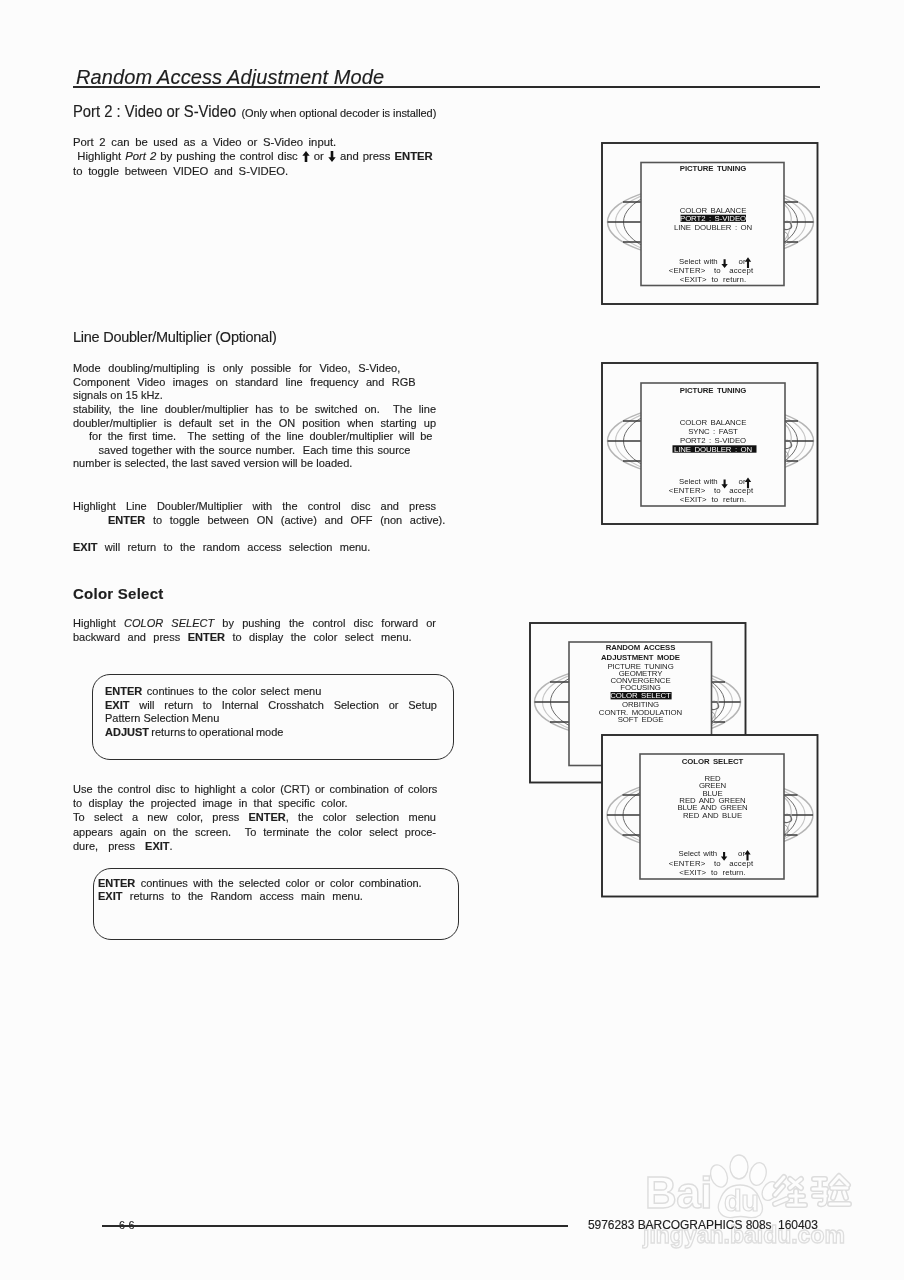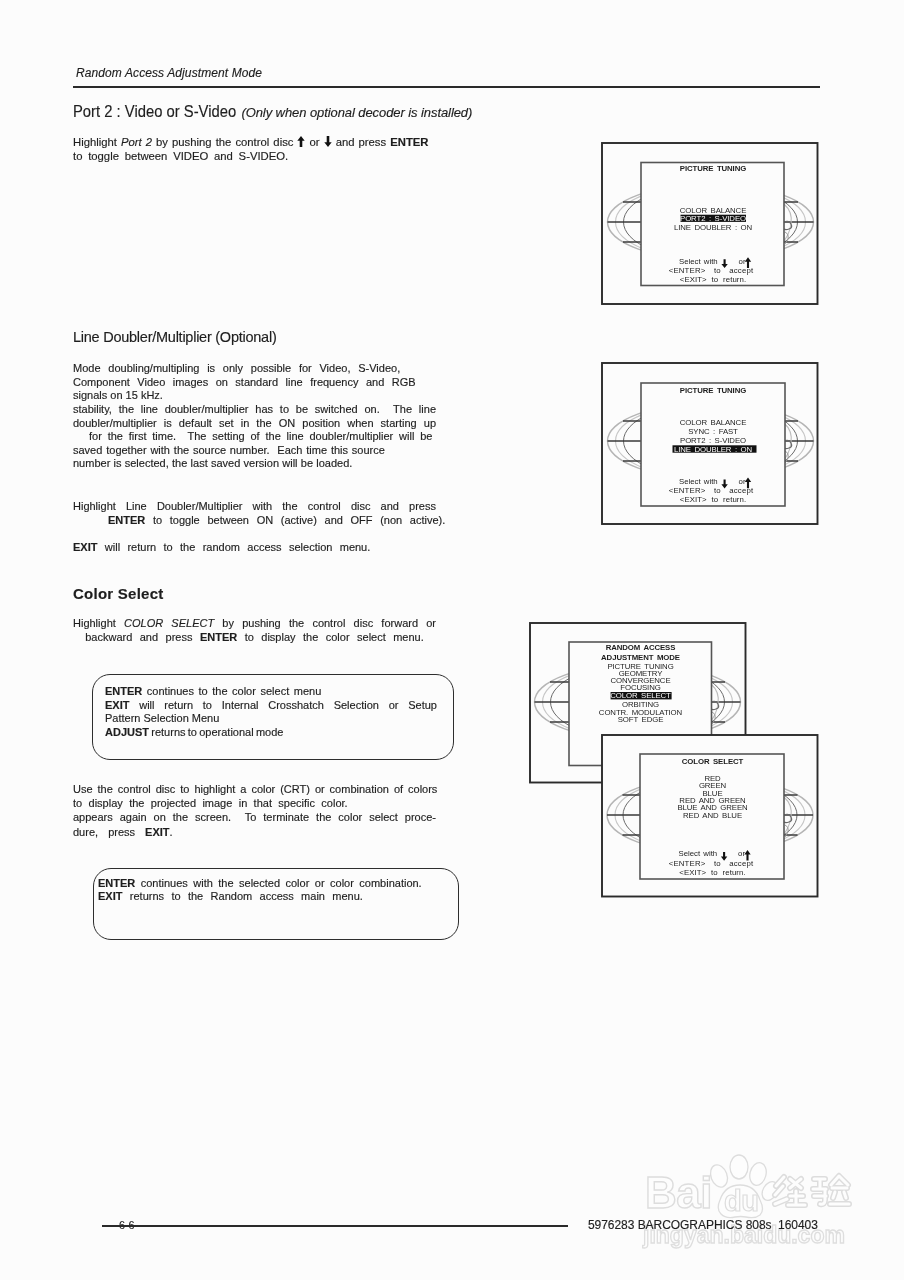--- a/index.html
+++ b/index.html
@@ -7,72 +7,74 @@
        font-family:"Liberation Sans",sans-serif;color:#1e1e1e;-webkit-text-stroke:0.15px #1e1e1e;overflow:hidden;}
   .abs{position:absolute;}
   .line{white-space:nowrap;}
   .j{text-align:justify;text-align-last:justify;white-space:normal;}
   svg{position:absolute;overflow:visible;}
   b{font-weight:bold;}
 </style>
 </head>
 <body>
 
-<div class="abs" style="left:76px;top:66px;font-size:12px;font-style:italic;letter-spacing:0.1px;">Random Access Adjustment Mode</div>
+<div class="abs" style="left:76px;top:66px;font-size:20px;font-style:italic;letter-spacing:0.1px;">Random Access Adjustment Mode</div>
 <div class="abs" style="left:73px;top:86px;width:747px;height:2px;background:#2a2a2a;"></div>
 
-<div class="abs line" style="left:73px;top:103px;font-size:16px;"><span style="display:inline-block;transform:scaleX(0.925);transform-origin:0 0;">Port 2 : Video or S-Video</span><span style="display:inline-block;font-size:13px;letter-spacing:-0.08px;transform:translateX(-8px);font-style:italic;">(Only when optional decoder is installed)</span></div>
+<div class="abs line" style="left:73px;top:103px;font-size:16px;"><span style="display:inline-block;transform:scaleX(0.925);transform-origin:0 0;">Port 2 : Video or S-Video</span><span style="display:inline-block;font-size:11px;letter-spacing:-0.08px;transform:translateX(-8px);">(Only when optional decoder is installed)</span></div>
 
 <div class="abs" style="left:73px;top:134.5px;width:364px;font-size:11.3px;line-height:14.5px;">
-<div class="line" style="word-spacing:0.9px;">Highlight <i>Port 2</i> by pushing the control disc <svg style="position:relative;overflow:visible;top:1.5px;display:inline" width="8" height="11" viewBox="0 0 8 11">
+<div class="line" style="word-spacing:2.5px;">Port 2 can be used as a Video or S-Video input.</div>
+<div class="line" style="word-spacing:0.9px;text-align:center;">Highlight <i>Port 2</i> by pushing the control disc <svg style="position:relative;overflow:visible;top:1.5px;display:inline" width="8" height="11" viewBox="0 0 8 11">
         <path d="M 2.7,11 h 2.6 v -6.2 h 2.4 l -3.7,-4.8 l -3.7,4.8 h 2.4 z" fill="#111"></path>
       </svg> or <svg style="position:relative;overflow:visible;top:1.5px;display:inline" width="8" height="11" viewBox="0 0 8 11">
         <path d="M 2.7,0 h 2.6 v 6.2 h 2.4 l -3.7,4.8 l -3.7,-4.8 h 2.4 z" fill="#111"></path>
       </svg> and press <b>ENTER</b></div>
 <div class="line" style="word-spacing:2.6px;">to toggle between VIDEO and S-VIDEO.</div>
 </div>
 
 <div class="abs line" style="left:73px;top:329px;font-size:14.5px;letter-spacing:-0.25px;">Line Doubler/Multiplier (Optional)</div>
 
 <div class="abs" style="left:73px;top:362.3px;width:363px;font-size:11px;line-height:13.6px;">
 <div class="line" style="word-spacing:4.7px;">Mode doubling/multipling is only possible for Video, S-Video,</div>
 <div class="line" style="word-spacing:4.4px;">Component Video images on standard line frequency and RGB</div>
 <div class="line">signals on 15 kHz.</div>
 <div class="j">stability, the line doubler/multiplier has to be switched on.&nbsp; The line</div>
 <div class="j">doubler/multiplier is default set in the ON position when starting up</div>
 <div class="line" style="word-spacing:2.75px;padding-left:16px;">for the first time.&nbsp; The setting of the line doubler/multiplier will be</div>
-<div class="line" style="word-spacing:0.8px;">saved together with the source number.&nbsp; Each time this source</div>
+<div class="line" style="word-spacing:0.8px;text-align:center;">saved together with the source number.&nbsp; Each time this source</div>
 <div class="line" style="word-spacing:0.2px;">number is selected, the last saved version will be loaded.</div>
 </div>
 
 <div class="abs" style="left:73px;top:500px;width:363px;font-size:11px;line-height:13.6px;">
 <div class="j">Highlight Line Doubler/Multiplier with the control disc and press</div>
 <div class="line" style="word-spacing:4.6px;margin-left:35px;"><b>ENTER</b> to toggle between ON (active) and OFF (non active).</div>
 </div>
 
 <div class="abs line" style="left:73px;top:541px;font-size:11px;word-spacing:4.3px;"><b>EXIT</b> will return to the random access selection menu.</div>
 
 <div class="abs line" style="left:73px;top:585.3px;font-size:15px;font-weight:bold;letter-spacing:0.25px;">Color Select</div>
 
 <div class="abs" style="left:73px;top:615.5px;width:363px;font-size:11px;line-height:14.5px;">
 <div class="j">Highlight <i>COLOR SELECT</i> by pushing the control disc forward or</div>
-<div class="line" style="word-spacing:4.4px;text-align:center;">backward and press <b>ENTER</b> to display the color select menu.</div>
+<div class="line" style="word-spacing:4.4px;">backward and press <b>ENTER</b> to display the color select menu.</div>
 </div>
 
 <div class="abs" style="left:92px;top:674px;width:360px;height:84px;border:1.5px solid #2e2e2e;border-radius:18px;"></div>
 <div class="abs" style="left:105px;top:685px;width:332px;font-size:11px;line-height:13.6px;">
 <div class="line" style="word-spacing:1.5px;"><b>ENTER</b> continues to the color select menu</div>
 <div class="j"><b>EXIT</b> will return to Internal Crosshatch Selection or Setup</div>
 <div class="line">Pattern Selection Menu</div>
 <div class="line" style="word-spacing:-0.8px;"><b>ADJUST</b> returns to operational mode</div>
 </div>
 
 <div class="abs" style="left:73px;top:781.8px;width:363px;font-size:11px;line-height:14.3px;">
 <div class="line" style="word-spacing:1.9px;">Use the control disc to highlight a color (CRT) or combination of colors</div>
 <div class="line" style="word-spacing:3.3px;">to display the projected image in that specific color.</div>
+<div class="j">To select a new color, press <b>ENTER</b>, the color selection menu</div>
 <div class="j">appears again on the screen.&nbsp; To terminate the color select proce-</div>
 <div class="line" style="word-spacing:7px;">dure, press <b>EXIT</b>.</div>
 </div>
 
 <div class="abs" style="left:93px;top:868px;width:364px;height:69.5px;border:1.5px solid #2e2e2e;border-radius:18px;"></div>
 <div class="abs" style="left:98px;top:876.5px;width:340px;font-size:11px;line-height:13.6px;">
 <div class="line" style="word-spacing:2.4px;"><b>ENTER</b> continues with the selected color or color combination.</div>
 <div class="line" style="word-spacing:4.3px;"><b>EXIT</b> returns to the Random access main menu.</div>
 </div>
 

